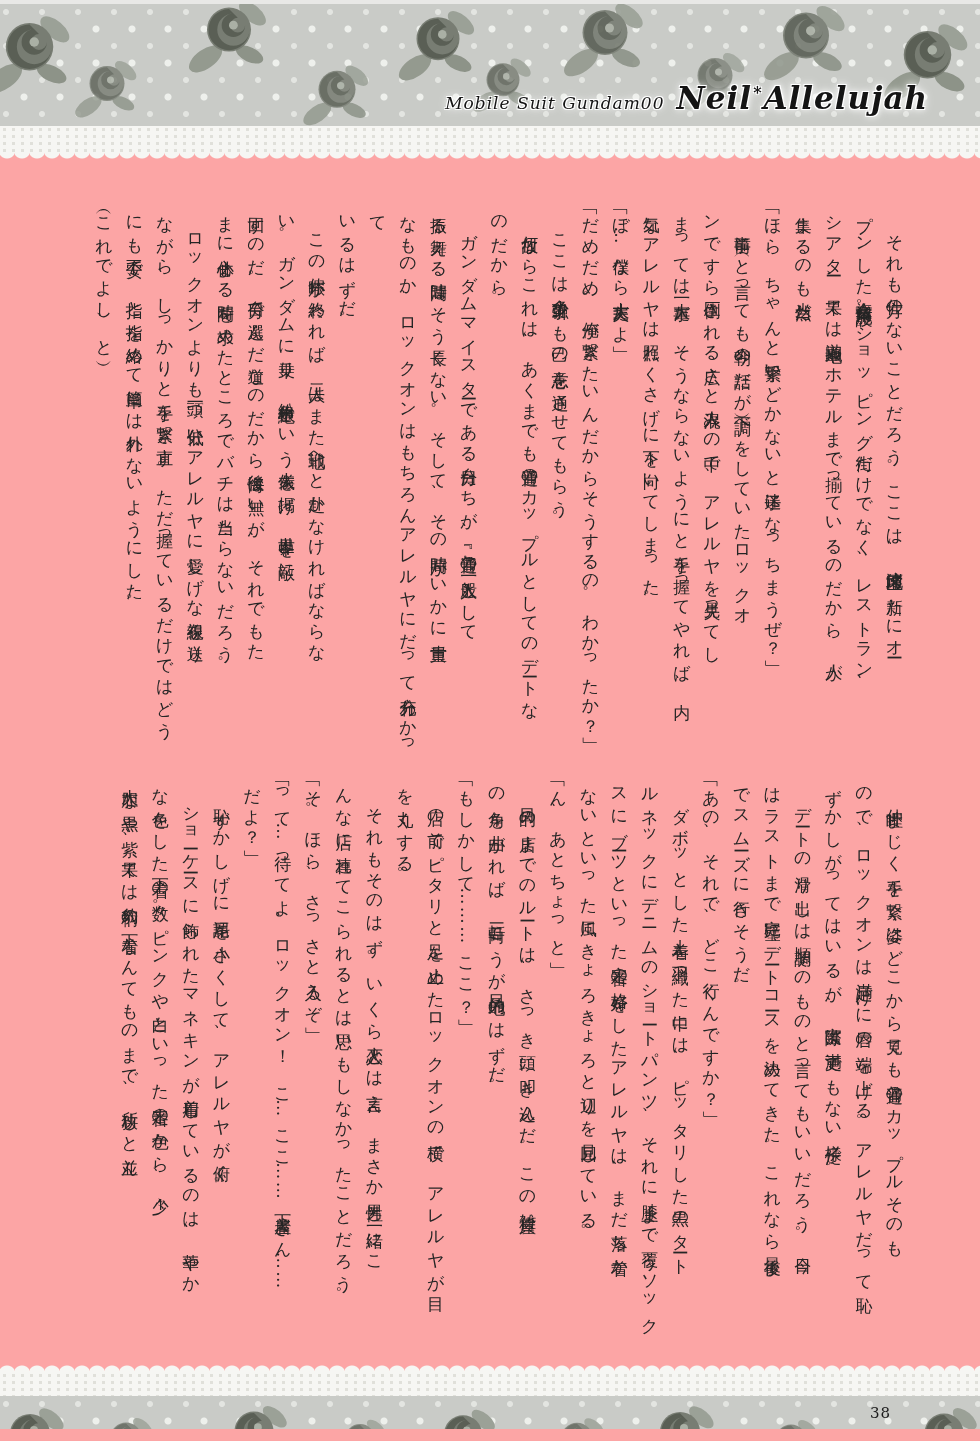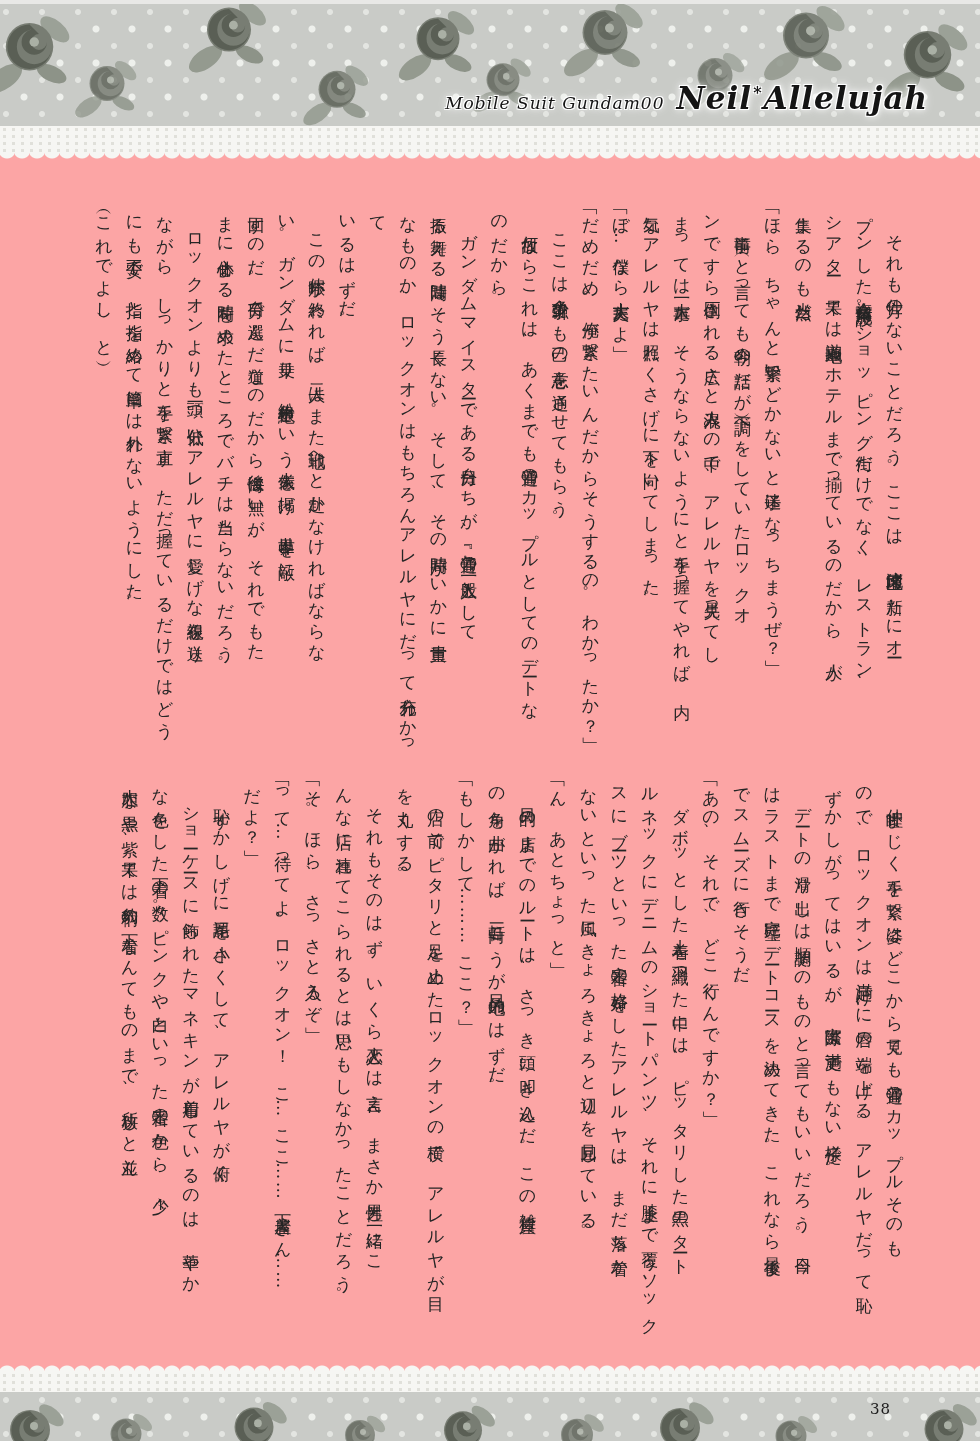--- a/index.html
+++ b/index.html
@@ -13,21 +13,21 @@
     position:absolute;left:0;width:980px;
     background-color:#c9cbc7;
     background-image:
       radial-gradient(circle,#eef0ec 3px,rgba(238,240,236,0) 4px),
       radial-gradient(circle,#e3e5e1 2.5px,rgba(227,229,225,0) 3.5px);
     background-size:36px 34px,36px 34px;
     background-position:6px 8px,24px 25px;
     overflow:hidden;
   }
   .band-top{top:0;height:128px;}
-  .band-bottom{bottom:3px;height:50px;}
+  .band-bottom{bottom:16px;height:33px;}
   .rose{position:absolute;pointer-events:none;}
   
   .lace{
     position:absolute;left:0;width:980px;height:26px;
     background-color:#f6f6f3;
     background-image:radial-gradient(circle,#e0e0da 1.5px,rgba(224,224,218,0) 2px);
     background-size:9px 7px;
   }
   .lace-top{top:122px;}
   .lace-top::after{

